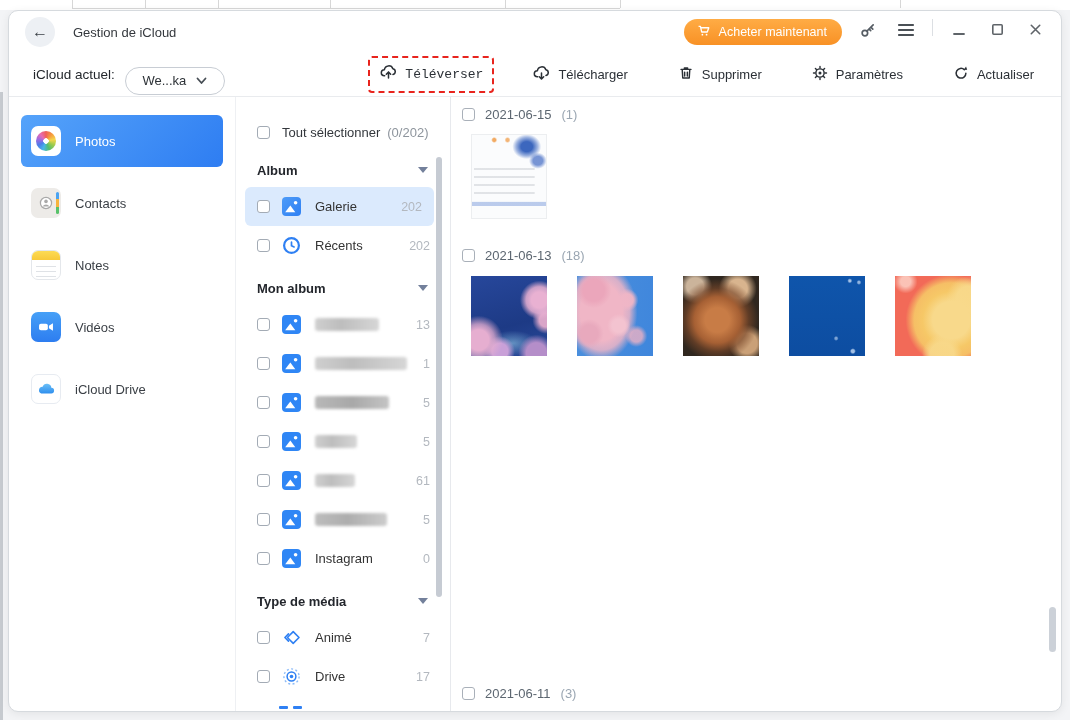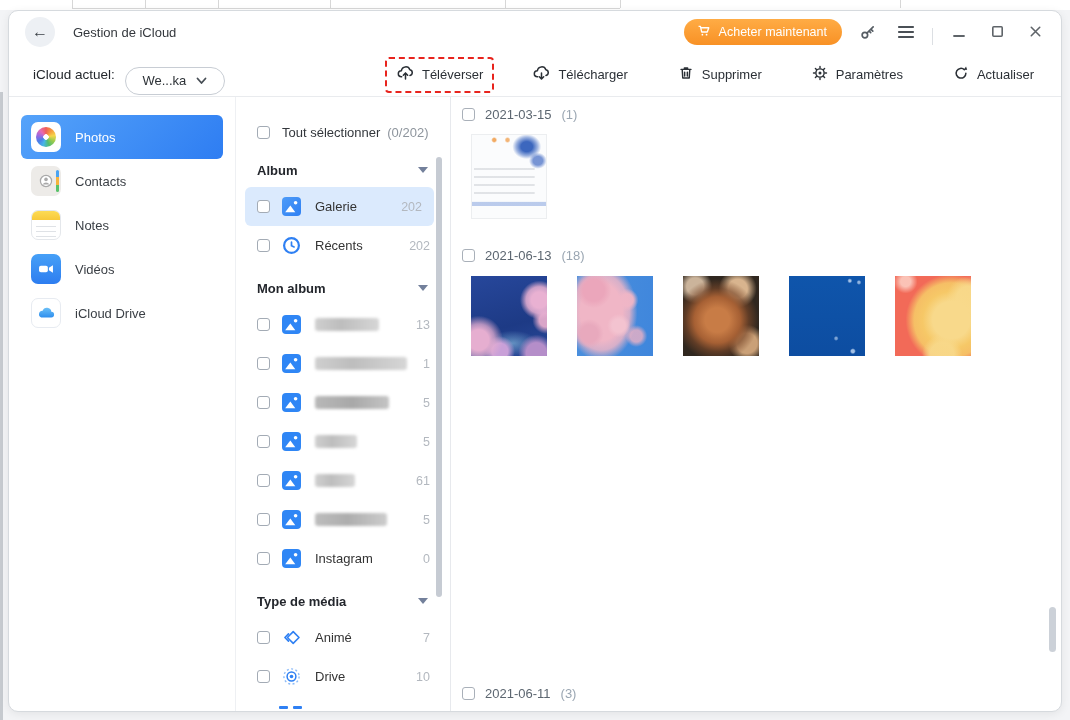--- a/index.html
+++ b/index.html
@@ -15,46 +15,46 @@
   .window { position:absolute; left:8px; top:10px; width:1054px; height:702px;
     background:#fff; border:1px solid #d6dade; border-radius:10px;
     box-shadow:0 2px 10px rgba(0,0,0,0.07); display:flex; flex-direction:column; overflow:hidden; }
 
   
   .titlebar { height:42px; display:flex; align-items:center; padding:0 14px 0 16px; flex:0 0 auto; }
   .back-btn { width:30px; height:30px; border-radius:50%; background:#edf0f4; border:none;
     display:flex; align-items:center; justify-content:center; cursor:pointer; }
   .back-btn span { font-size:16px; color:#3b4046; line-height:1; }
   .win-title { margin-left:18px; font-size:13px; color:#34383d; }
-  .tb-right { margin-left:auto; display:flex; align-items:flex-end; gap:14px; }
+  .tb-right { margin-left:auto; display:flex; align-items:flex-start; gap:14px; }
   .buy-btn { display:flex; align-items:center; gap:7px; height:26px; padding:0 15px 0 12px;
     border:none; border-radius:13px; cursor:pointer; color:#fff; font-size:12.5px;
     background:linear-gradient(180deg,#ffac45,#f89125); }
   .icon-btn { background:none; border:none; cursor:pointer; display:flex; align-items:center;
     justify-content:center; width:24px; height:24px; padding:0; }
   .vdiv { width:1px; height:17px; background:#dcdfe3; }
 
   
   .row2 { height:43px; display:flex; align-items:center; padding:0 16px 0 24px; flex:0 0 auto; }
   .acct-label { font-size:13.5px; font-weight:normal; color:#23272c; }
   .acct-select { margin-left:10px; height:28px; min-width:100px; padding:0 12px;
     display:flex; align-items:center; gap:10px; justify-content:center;
     background:#fff; border:1px solid #c8cdd4; border-radius:14px; cursor:pointer;
     font-size:13px; color:#2d3237; font-family:inherit;margin-top:12px; }
   .actions { margin-left:auto; display:flex; align-items:center; gap:27px; }
   .action { display:flex; align-items:center; gap:7px; background:none; border:2px solid transparent;
     padding:5px 9px; cursor:pointer; font-size:13px; color:#2b3036; font-family:inherit; }
-  .action.highlight { border:2px dashed #e8241d; border-radius:4px; }
+  .action.highlight { border:2px dashed #e8241d; border-radius:4px;font-family:Liberation Mono, monospace; }
 
   
   .content { flex:1; display:flex; border-top:1px solid #e9ebee; min-height:0; }
 
   
   .sidebar { width:227px; flex:0 0 auto; border-right:1px solid #eef0f3; padding-top:18px; }
-  .side-item { height:44px; margin:0 12px 0 12px; border-radius:6px; display:flex;
+  .side-item { height:52px; margin:0 12px 10px 12px; border-radius:6px; display:flex;
     align-items:center; gap:14px; padding-left:10px; cursor:pointer; font-size:13px; color:#3a3f45; }
   .side-item.selected { background:linear-gradient(135deg,#55a3fa,#2e7df2); color:#fff; }
   .app-ic { width:30px; height:30px; border-radius:7px; position:relative; flex:0 0 auto;
     display:flex; align-items:center; justify-content:center; }
   .ic-photos { background:#fff; }
   .pinwheel { width:20px; height:20px; border-radius:50%;
     background: radial-gradient(circle, #ffffff 0 2.5px, rgba(255,255,255,0) 3px),
       conic-gradient(#ef5f58,#f59a3e,#f5d64b,#9ccb4e,#52bd71,#47b5e8,#4b7de8,#9b6ae0,#e86ab2,#ef5f58); }
   .ic-contacts { background:#edebe8; }
   .ic-contacts .tabs { position:absolute; right:2px; top:4px; bottom:4px; width:3px; border-radius:2px;
@@ -487,34 +487,34 @@
         <div class="al-row">
           <span class="cb"></span>
           <span class="li-ic">
             <svg width="19" height="19" viewBox="0 0 19 19">
                 <circle cx="9.5" cy="9.5" r="7.6" fill="none" stroke="#8ebcf8" stroke-width="1.4" stroke-dasharray="2 2.4"></circle>
                 <circle cx="9.5" cy="9.5" r="4.4" fill="none" stroke="#2f80f3" stroke-width="1.5"></circle>
                 <circle cx="9.5" cy="9.5" r="1.8" fill="#2f80f3"></circle>
               </svg>
           </span>
           <span>Drive</span>
-          <span class="cnt">10</span>
+          <span class="cnt">17</span>
         </div>
 
         <div class="cutoff-ic">
             <i></i>
             <i></i>
           </div>
         <div class="al-thumb"></div>
       </aside>
 
       <main class="main">
         <div class="date-row">
           <span class="cb"></span>
-          <span class="date-txt">2021-03-15</span>
+          <span class="date-txt">2021-06-15</span>
           <span class="date-cnt">(1)</span>
         </div>
         <div class="ph ph-doc"></div>
 
         <div class="date-row" style="margin-top:28px;">
           <span class="cb"></span>
           <span class="date-txt">2021-06-13</span>
           <span class="date-cnt">(18)</span>
         </div>
         <div class="thumbs">

